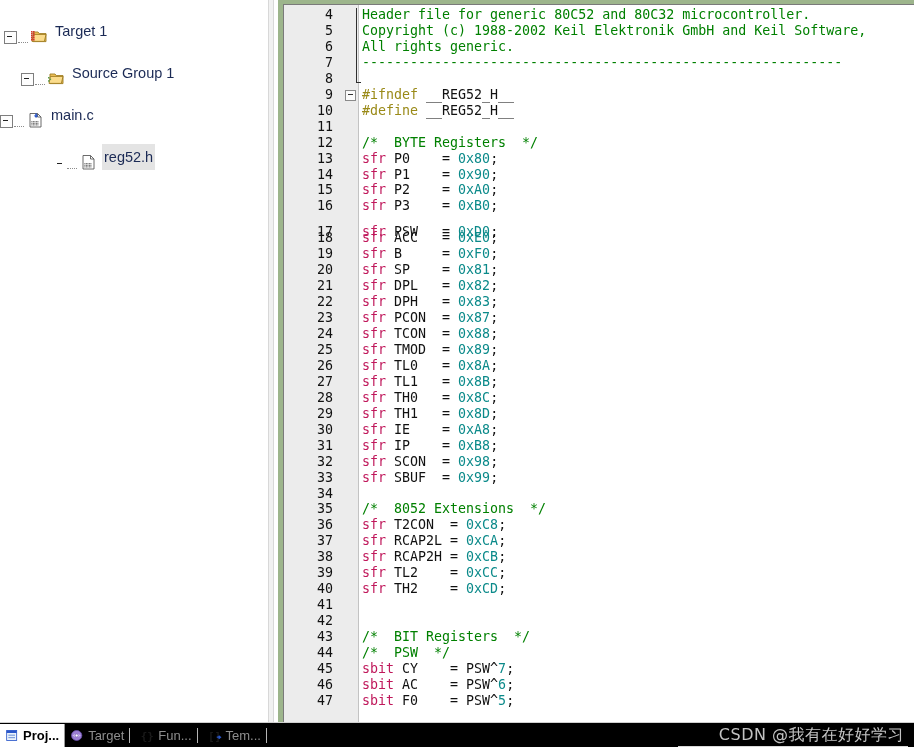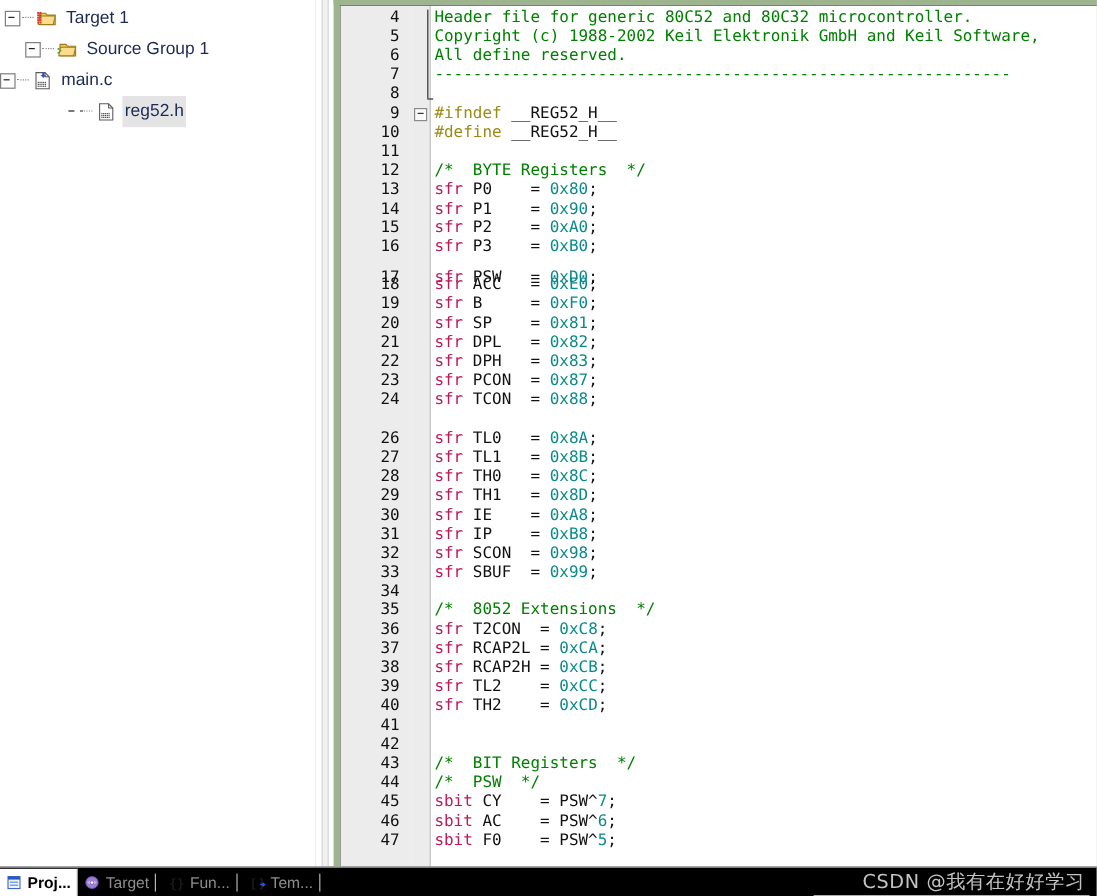--- a/index.html
+++ b/index.html
@@ -16,21 +16,21 @@
   #project-panel{
     position:absolute;left:0;top:0;width:263px;height:722px;
     background:#ffffff;
     border-right:1px solid #b9b9b9;
     overflow:hidden;
   }
   .tree{position:relative;padding:2px 0 0 0;}
   .tree-row{
     position:relative;height:26px;line-height:26px;
     white-space:nowrap;font-size:14.5px;color:#1b2a55;
-    display:flex;align-items:center;
+    display:flex;align-items:flex-end;margin-top:16px;
   }
   .expander{
     width:11px;height:11px;border:1px solid #7e7e7e;background:#fdfdfd;
     display:inline-block;position:relative;flex:0 0 auto;
     margin-right:1px;
   }
   .expander:before{
     content:"";position:absolute;left:2px;top:4px;width:5px;height:1px;background:#222;
   }
   .dotline{
@@ -252,40 +252,41 @@
   </div>
 
   <div id="editor-tabstrip"></div>
   <div id="editor-frame"></div>
   <div id="editor-inner">
     <div id="gutter"></div>
     <div id="foldmargin"></div>
     <div id="code-area">
         <div class="cline" style="position: absolute; left: 0px; right: 0px; top: 2px;"><span class="lno">4</span><span class="ctext"><span class="cm">Header file for generic 80C52 and 80C32 microcontroller.</span></span></div>
         <div class="cline" style="position: absolute; left: 0px; right: 0px; top: 17.95px;"><span class="lno">5</span><span class="ctext"><span class="cm">Copyright (c) 1988-2002 Keil Elektronik GmbH and Keil Software,</span></span></div>
-        <div class="cline" style="position: absolute; left: 0px; right: 0px; top: 33.9px;"><span class="lno">6</span><span class="ctext"><span class="cm">All define reserved.</span></span></div>
+        <div class="cline" style="position: absolute; left: 0px; right: 0px; top: 33.9px;"><span class="lno">6</span><span class="ctext"><span class="cm">All rights generic.</span></span></div>
         <div class="cline" style="position: absolute; left: 0px; right: 0px; top: 49.85px;"><span class="lno">7</span><span class="ctext"><span class="cm">------------------------------------------------------------</span></span></div>
         <div class="cline" style="position: absolute; left: 0px; right: 0px; top: 65.8px;"><span class="lno">8</span><span class="ctext"></span></div>
         <div class="cline" style="position: absolute; left: 0px; right: 0px; top: 81.75px;"><span class="lno">9</span><span class="ctext"><span class="pp">#ifndef </span><span class="pl">__REG52_H__</span></span></div>
         <span class="foldbox" style="top: 84.75px;"></span>
         <div class="cline" style="position: absolute; left: 0px; right: 0px; top: 97.7px;"><span class="lno">10</span><span class="ctext"><span class="pp">#define </span><span class="pl">__REG52_H__</span></span></div>
         <div class="cline" style="position: absolute; left: 0px; right: 0px; top: 113.65px;"><span class="lno">11</span><span class="ctext"></span></div>
         <div class="cline" style="position: absolute; left: 0px; right: 0px; top: 129.6px;"><span class="lno">12</span><span class="ctext"><span class="cm">/*  BYTE Registers  */</span></span></div>
         <div class="cline" style="position: absolute; left: 0px; right: 0px; top: 145.55px;"><span class="lno">13</span><span class="ctext"><span class="kw">sfr</span><span class="pl"> P0    = </span><span class="num">0x80</span><span class="pl">;</span></span></div>
         <div class="cline" style="position: absolute; left: 0px; right: 0px; top: 161.5px;"><span class="lno">14</span><span class="ctext"><span class="kw">sfr</span><span class="pl"> P1    = </span><span class="num">0x90</span><span class="pl">;</span></span></div>
         <div class="cline" style="position: absolute; left: 0px; right: 0px; top: 177.45px;"><span class="lno">15</span><span class="ctext"><span class="kw">sfr</span><span class="pl"> P2    = </span><span class="num">0xA0</span><span class="pl">;</span></span></div>
         <div class="cline" style="position: absolute; left: 0px; right: 0px; top: 193.4px;"><span class="lno">16</span><span class="ctext"><span class="kw">sfr</span><span class="pl"> P3    = </span><span class="num">0xB0</span><span class="pl">;</span></span></div>
         <div class="cline" style="position: absolute; left: 0px; right: 0px; top: 219px;"><span class="lno">17</span><span class="ctext"><span class="kw">sfr</span><span class="pl"> PSW   = </span><span class="num">0xD0</span><span class="pl">;</span></span></div>
         <div class="cline" style="position: absolute; left: 0px; right: 0px; top: 225.3px;"><span class="lno">18</span><span class="ctext"><span class="kw">sfr</span><span class="pl"> ACC   = </span><span class="num">0xE0</span><span class="pl">;</span></span></div>
         <div class="cline" style="position: absolute; left: 0px; right: 0px; top: 241.25px;"><span class="lno">19</span><span class="ctext"><span class="kw">sfr</span><span class="pl"> B     = </span><span class="num">0xF0</span><span class="pl">;</span></span></div>
         <div class="cline" style="position: absolute; left: 0px; right: 0px; top: 257.2px;"><span class="lno">20</span><span class="ctext"><span class="kw">sfr</span><span class="pl"> SP    = </span><span class="num">0x81</span><span class="pl">;</span></span></div>
         <div class="cline" style="position: absolute; left: 0px; right: 0px; top: 273.15px;"><span class="lno">21</span><span class="ctext"><span class="kw">sfr</span><span class="pl"> DPL   = </span><span class="num">0x82</span><span class="pl">;</span></span></div>
         <div class="cline" style="position: absolute; left: 0px; right: 0px; top: 289.1px;"><span class="lno">22</span><span class="ctext"><span class="kw">sfr</span><span class="pl"> DPH   = </span><span class="num">0x83</span><span class="pl">;</span></span></div>
         <div class="cline" style="position: absolute; left: 0px; right: 0px; top: 305.05px;"><span class="lno">23</span><span class="ctext"><span class="kw">sfr</span><span class="pl"> PCON  = </span><span class="num">0x87</span><span class="pl">;</span></span></div>
         <div class="cline" style="position: absolute; left: 0px; right: 0px; top: 321px;"><span class="lno">24</span><span class="ctext"><span class="kw">sfr</span><span class="pl"> TCON  = </span><span class="num">0x88</span><span class="pl">;</span></span></div>
+        <div class="cline" style="position: absolute; left: 0px; right: 0px; top: 336.95px;"><span class="lno">25</span><span class="ctext"><span class="kw">sfr</span><span class="pl"> TMOD  = </span><span class="num">0x89</span><span class="pl">;</span></span></div>
         <div class="cline" style="position: absolute; left: 0px; right: 0px; top: 352.9px;"><span class="lno">26</span><span class="ctext"><span class="kw">sfr</span><span class="pl"> TL0   = </span><span class="num">0x8A</span><span class="pl">;</span></span></div>
         <div class="cline" style="position: absolute; left: 0px; right: 0px; top: 368.85px;"><span class="lno">27</span><span class="ctext"><span class="kw">sfr</span><span class="pl"> TL1   = </span><span class="num">0x8B</span><span class="pl">;</span></span></div>
         <div class="cline" style="position: absolute; left: 0px; right: 0px; top: 384.8px;"><span class="lno">28</span><span class="ctext"><span class="kw">sfr</span><span class="pl"> TH0   = </span><span class="num">0x8C</span><span class="pl">;</span></span></div>
         <div class="cline" style="position: absolute; left: 0px; right: 0px; top: 400.75px;"><span class="lno">29</span><span class="ctext"><span class="kw">sfr</span><span class="pl"> TH1   = </span><span class="num">0x8D</span><span class="pl">;</span></span></div>
         <div class="cline" style="position: absolute; left: 0px; right: 0px; top: 416.7px;"><span class="lno">30</span><span class="ctext"><span class="kw">sfr</span><span class="pl"> IE    = </span><span class="num">0xA8</span><span class="pl">;</span></span></div>
         <div class="cline" style="position: absolute; left: 0px; right: 0px; top: 432.65px;"><span class="lno">31</span><span class="ctext"><span class="kw">sfr</span><span class="pl"> IP    = </span><span class="num">0xB8</span><span class="pl">;</span></span></div>
         <div class="cline" style="position: absolute; left: 0px; right: 0px; top: 448.6px;"><span class="lno">32</span><span class="ctext"><span class="kw">sfr</span><span class="pl"> SCON  = </span><span class="num">0x98</span><span class="pl">;</span></span></div>
         <div class="cline" style="position: absolute; left: 0px; right: 0px; top: 464.55px;"><span class="lno">33</span><span class="ctext"><span class="kw">sfr</span><span class="pl"> SBUF  = </span><span class="num">0x99</span><span class="pl">;</span></span></div>
         <div class="cline" style="position: absolute; left: 0px; right: 0px; top: 480.5px;"><span class="lno">34</span><span class="ctext"></span></div>
         <div class="cline" style="position: absolute; left: 0px; right: 0px; top: 496.45px;"><span class="lno">35</span><span class="ctext"><span class="cm">/*  8052 Extensions  */</span></span></div>

